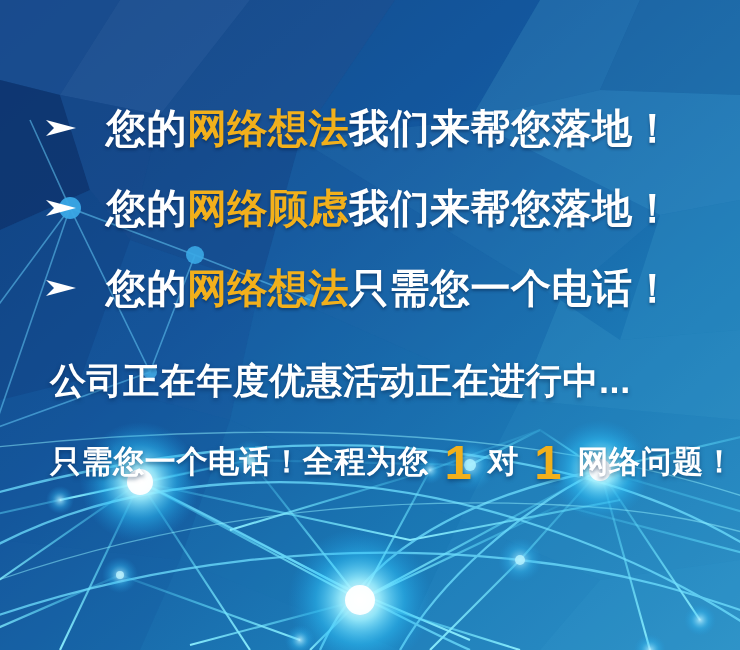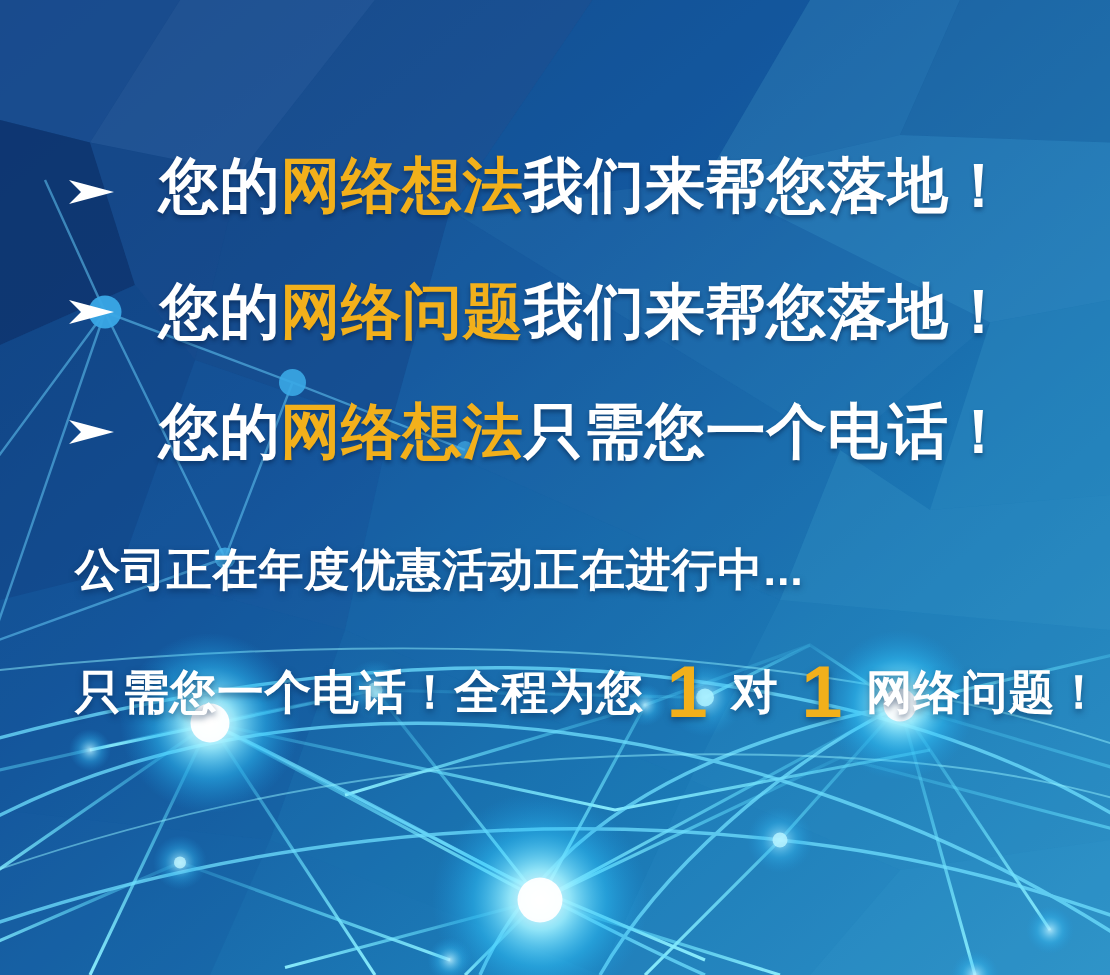--- a/index.html
+++ b/index.html
@@ -31,21 +31,21 @@
     width: 740px; height: 650px;
   }
 
   .bullet-row {
     position: absolute;
     left: 44px;
     display: flex;
     align-items: center;
     white-space: nowrap;
   }
-  .bullet-row.r1 { top: 104px; font-family: Liberation Mono, monospace; }
+  .bullet-row.r1 { top: 104px; }
   .bullet-row.r2 { top: 184px; }
   .bullet-row.r3 { top: 264px; }
 
   .arrow-icon {
     width: 34px;
     height: 30px;
     flex: 0 0 auto;
     margin-right: 28px;
     display: block;
   }
@@ -61,21 +61,21 @@
   .big-line .hl { color: #f2b01b; }
 
   .sub-row {
     position: absolute;
     left: 50px;
     white-space: nowrap;
     color: #ffffff;
     font-weight: bold;
     text-shadow: 0 2px 4px rgba(0, 30, 70, 0.5);
   }
-  .sub-row.s1 { top: 361px; font-size: 30px; line-height: 40px; letter-spacing: 0.6px; }
+  .sub-row.s1 { top: 361px; font-size: 36px; line-height: 40px; letter-spacing: 0.6px; }
   .sub-row.s2 { top: 427px; font-size: 31px; line-height: 46px; letter-spacing: 0.6px; display: flex; align-items: flex-start; margin-top: 12px; }
 
   .num-one {
     color: #f2b01b;
     font-size: 49px;
     font-weight: bold;
     line-height: 46px;
     padding: 0 6px;
     text-shadow: 0 2px 4px rgba(0, 30, 70, 0.5);
   }
@@ -219,21 +219,21 @@
       <div class="big-line">
         <span>您的</span><span class="hl">网络想法</span><span>我们来帮您落地！</span>
       </div>
     </div>
 
     <div class="bullet-row r2">
       <svg class="arrow-icon" viewBox="0 0 34 30">
         <path d="M2,7 L32,15 L2,23 L10,15 Z" fill="#ffffff"></path>
       </svg>
       <div class="big-line">
-        <span>您的</span><span class="hl">网络问题</span><span>我们来帮您落地！</span>
+        <span>您的</span><span class="hl">网络顾虑</span><span>我们来帮您落地！</span>
       </div>
     </div>
 
     <div class="bullet-row r3">
       <svg class="arrow-icon" viewBox="0 0 34 30">
         <path d="M2,7 L32,15 L2,23 L10,15 Z" fill="#ffffff"></path>
       </svg>
       <div class="big-line">
         <span>您的</span><span class="hl">网络想法</span><span>只需您一个电话！</span>
       </div>

